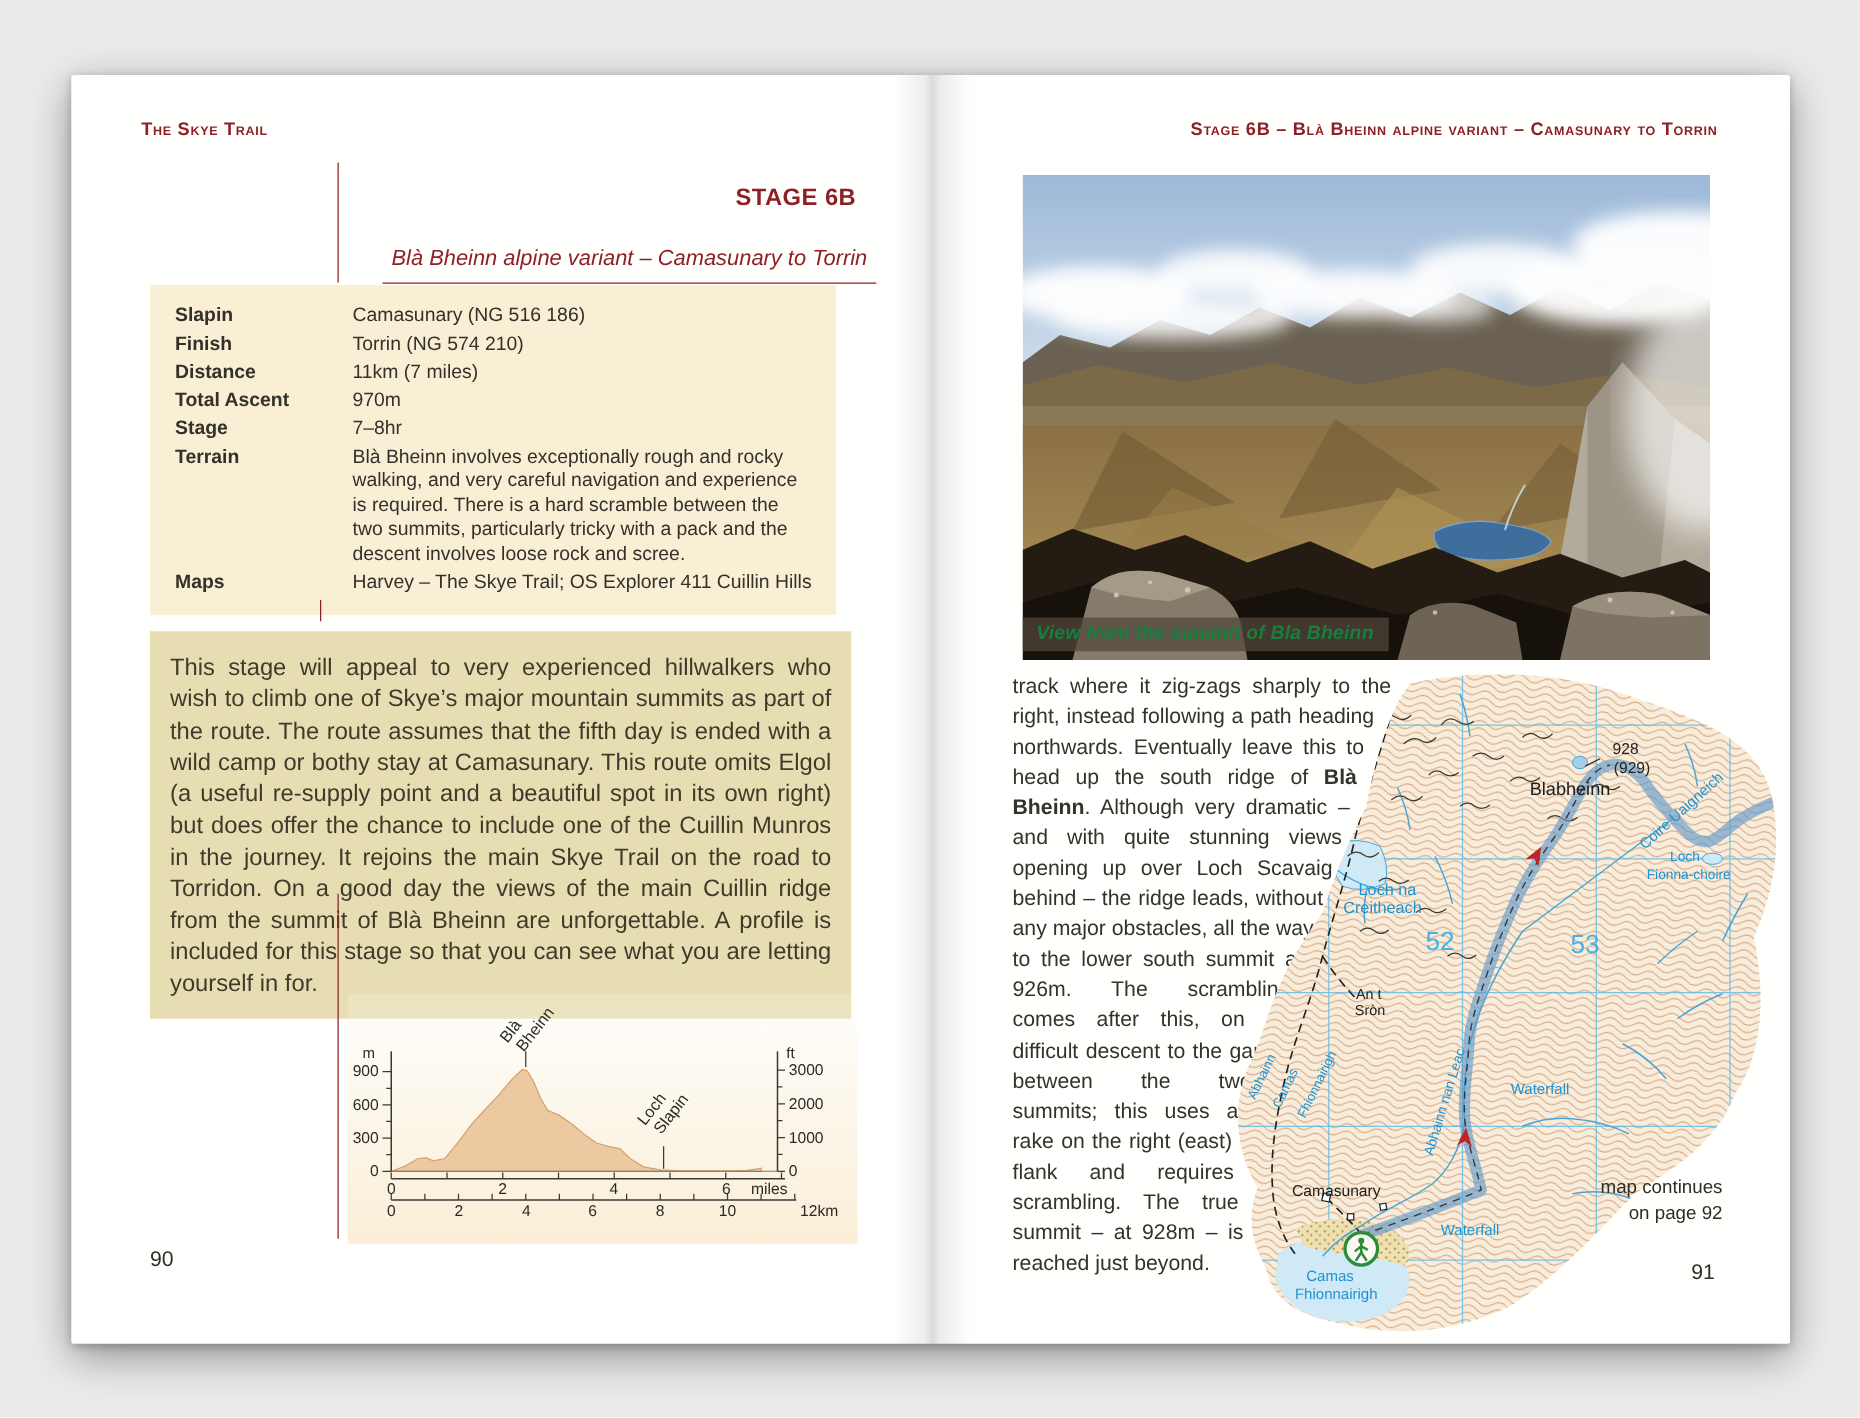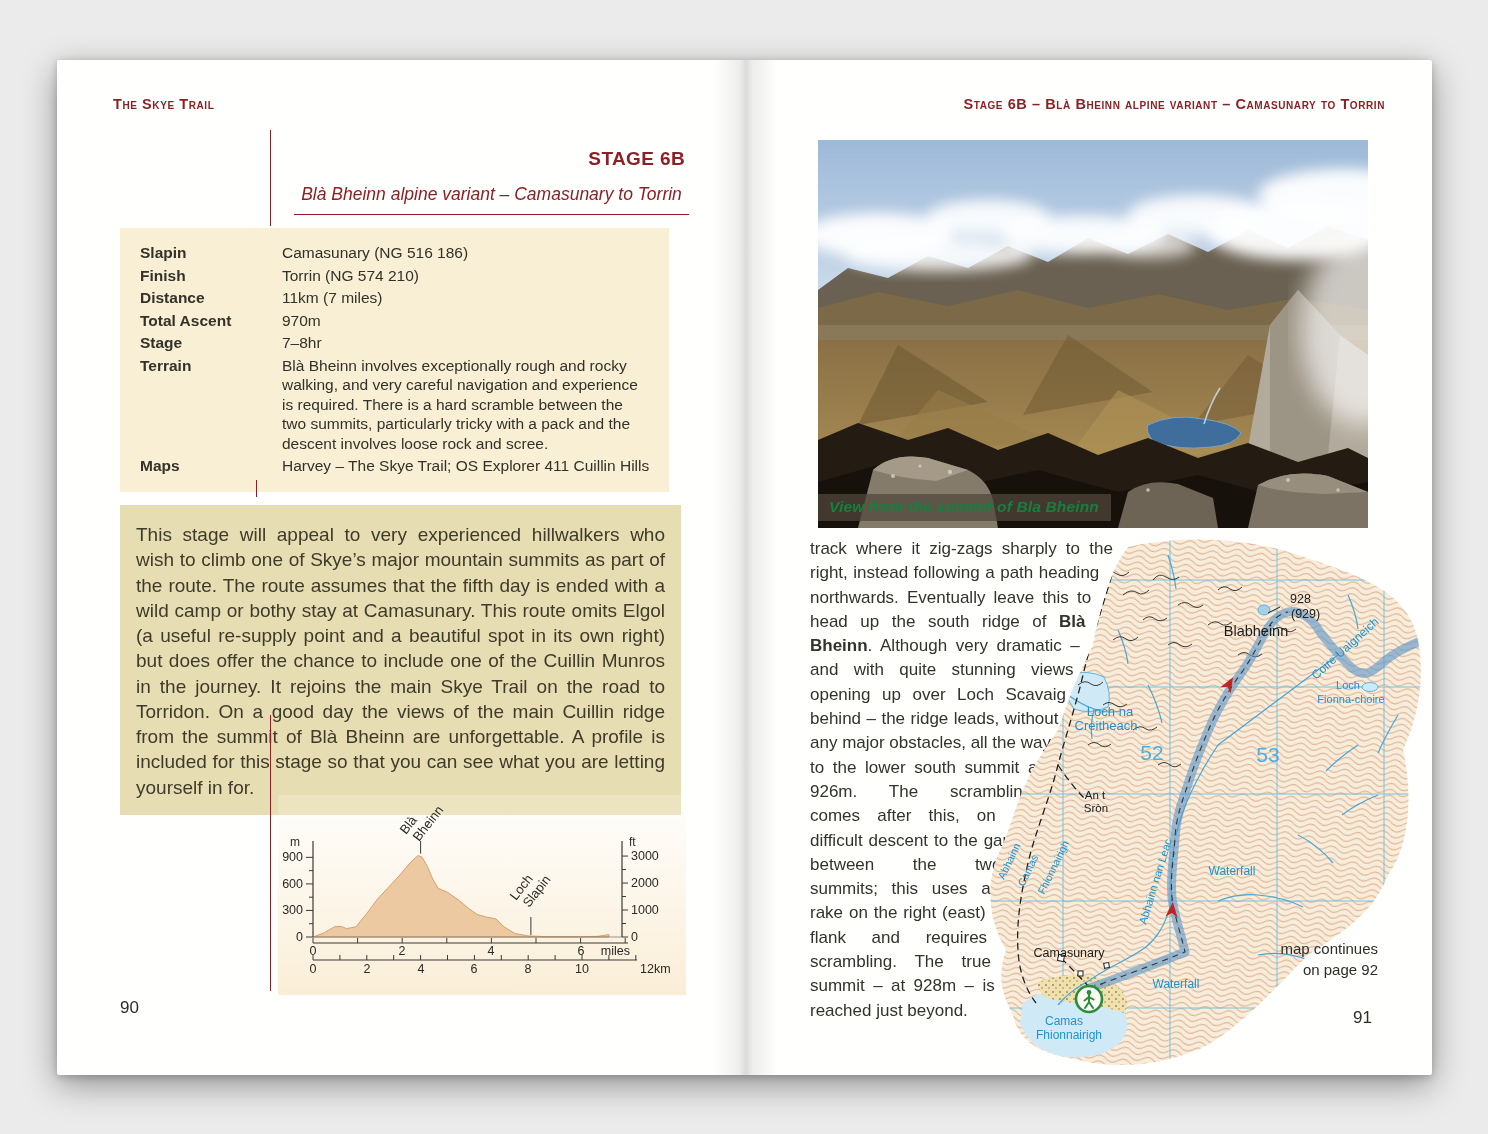--- a/index.html
+++ b/index.html
@@ -2,24 +2,24 @@
 <html><head>
 <meta charset="utf-8">
 <style>
   html,body{margin:0;padding:0;}
   body{width:1488px;height:1134px;background:#ebebeb;font-family:"Liberation Sans",sans-serif;position:relative;overflow:hidden;}
   .spread{position:absolute;left:57px;top:60px;width:1375px;height:1015px;background:#fffffe;box-shadow:0 10px 34px rgba(0,0,0,.38),0 2px 8px rgba(0,0,0,.2);border-radius:2px;}
   .gutter{position:absolute;left:657px;top:0;width:64px;height:100%;background:linear-gradient(to right,rgba(0,0,0,0),rgba(0,0,0,.07) 40%,rgba(0,0,0,.14) 50%,rgba(0,0,0,.07) 60%,rgba(0,0,0,0));pointer-events:none;}
   .abs{position:absolute;}
   .running-head{font-variant:small-caps;font-weight:bold;color:#8e2025;font-size:14.5px;letter-spacing:.04em;}
   .rh-left{left:56px;top:36px;}
-  .rh-right{right:47px;top:36px;text-align:center;}
+  .rh-right{right:58px;top:36px;text-align:center;}
   .title-rule{left:213px;top:70px;width:1.4px;height:96px;background:#8e2025;}
   .stage-title{left:233px;top:88px;width:395px;margin:0;text-align:right;color:#8e2025;font-size:19px;font-weight:bold;letter-spacing:.02em;}
-  .stage-subtitle{left:233px;top:120px;width:395px;margin:4px;text-align:center;color:#8e2025;font-size:17.5px;font-style:italic;font-weight:normal;padding-bottom:9px;border-bottom:1.3px solid #8e2025;}
+  .stage-subtitle{left:233px;top:120px;width:395px;margin:16px;text-align:center;color:#8e2025;font-size:17.5px;font-style:italic;font-weight:normal;padding-bottom:9px;border-bottom:1.3px solid #8e2025;}
   .info-box{left:63px;top:168px;width:511px;background:#f8efd4;padding:15px 18px 13px 20px;color:#33312a;}
   .info-row{display:flex;margin-bottom:3px;}
   .info-label{width:142px;flex:none;font-weight:bold;font-size:15.5px;line-height:19.5px;}
   .info-value{flex:1;font-size:15.5px;line-height:19.5px;}
   .mid-tick{left:199px;top:420px;width:1.4px;height:17px;background:#8e2025;}
   .intro-box{left:63px;top:445px;width:529px;background:#e7ddb3;padding:17px 16px 15px 16px;color:#3f3b2a;font-size:19px;line-height:1.33;text-align:justify;}
   .para-rule{left:213px;top:655px;width:1.4px;height:276px;background:#8e2025;}
   .para1{left:228px;top:662px;width:400px;margin:0;color:#33322c;font-size:16.5px;line-height:1.35;text-align:justify;}
   .chart-panel{left:221px;top:735px;width:408px;height:200px;background:linear-gradient(180deg,rgba(255,253,248,.2),rgba(248,232,202,.75));}
   .page-num{color:#2e2d28;font-size:17px;}

